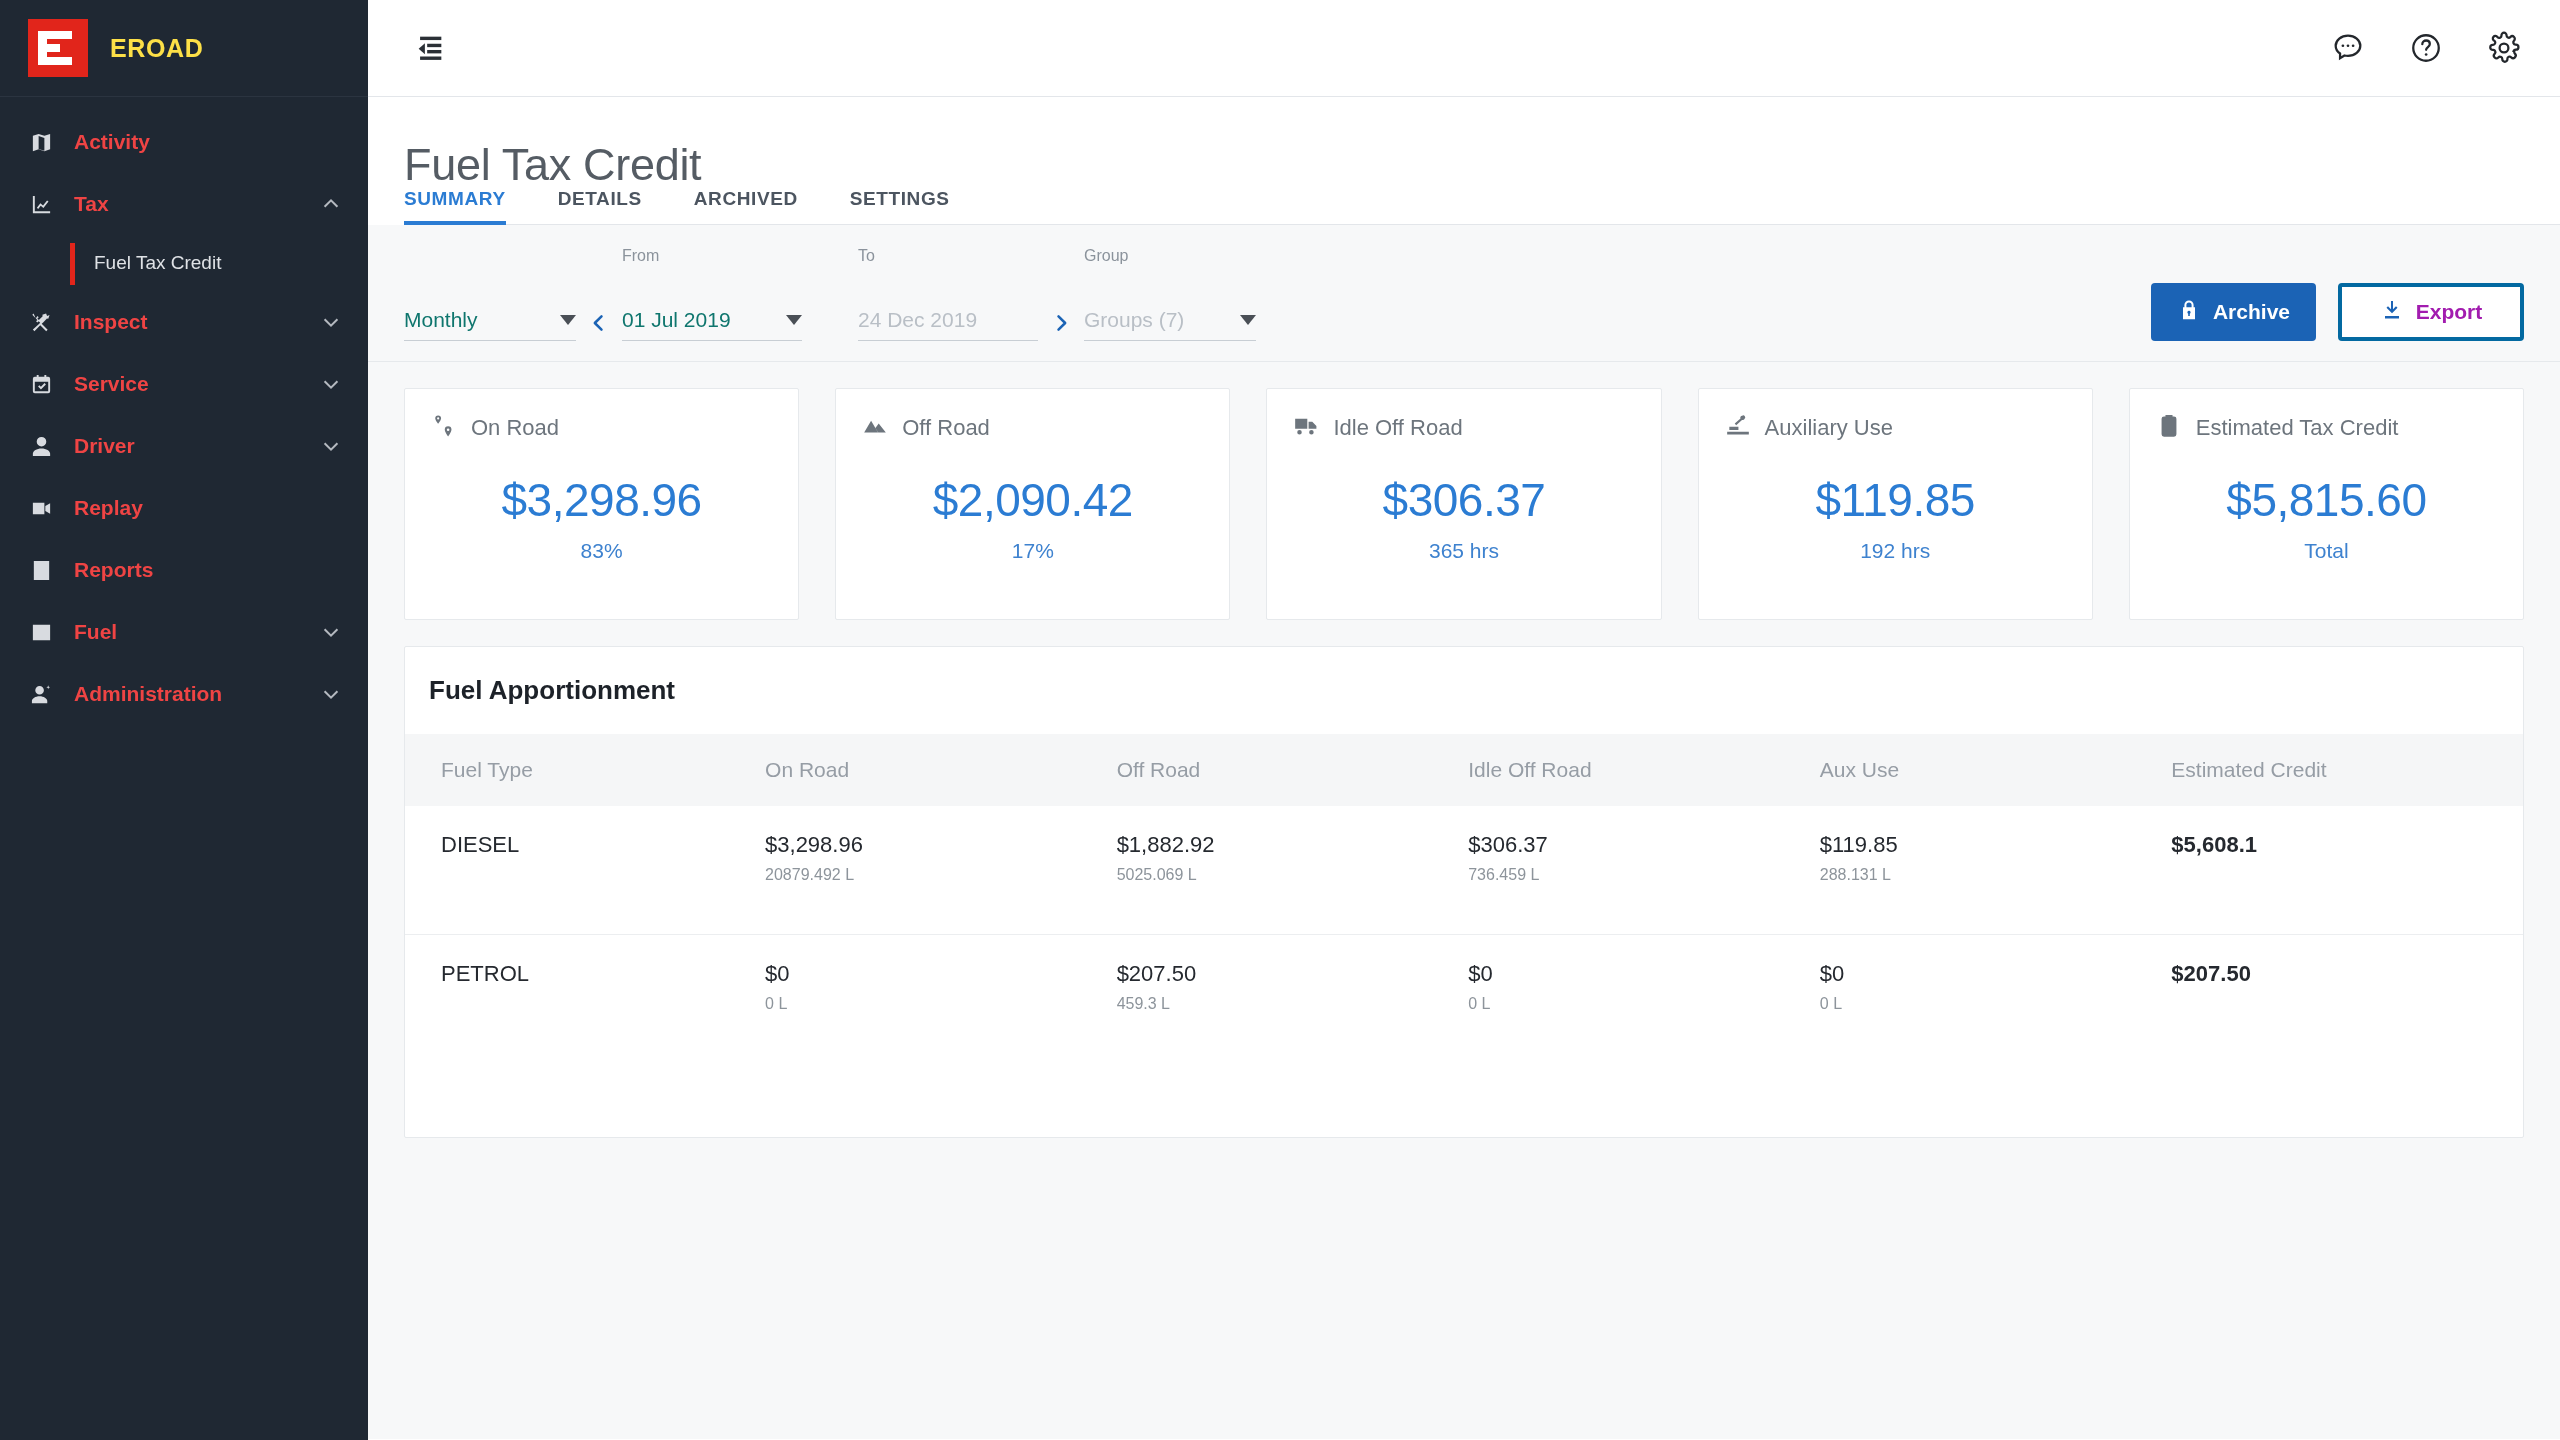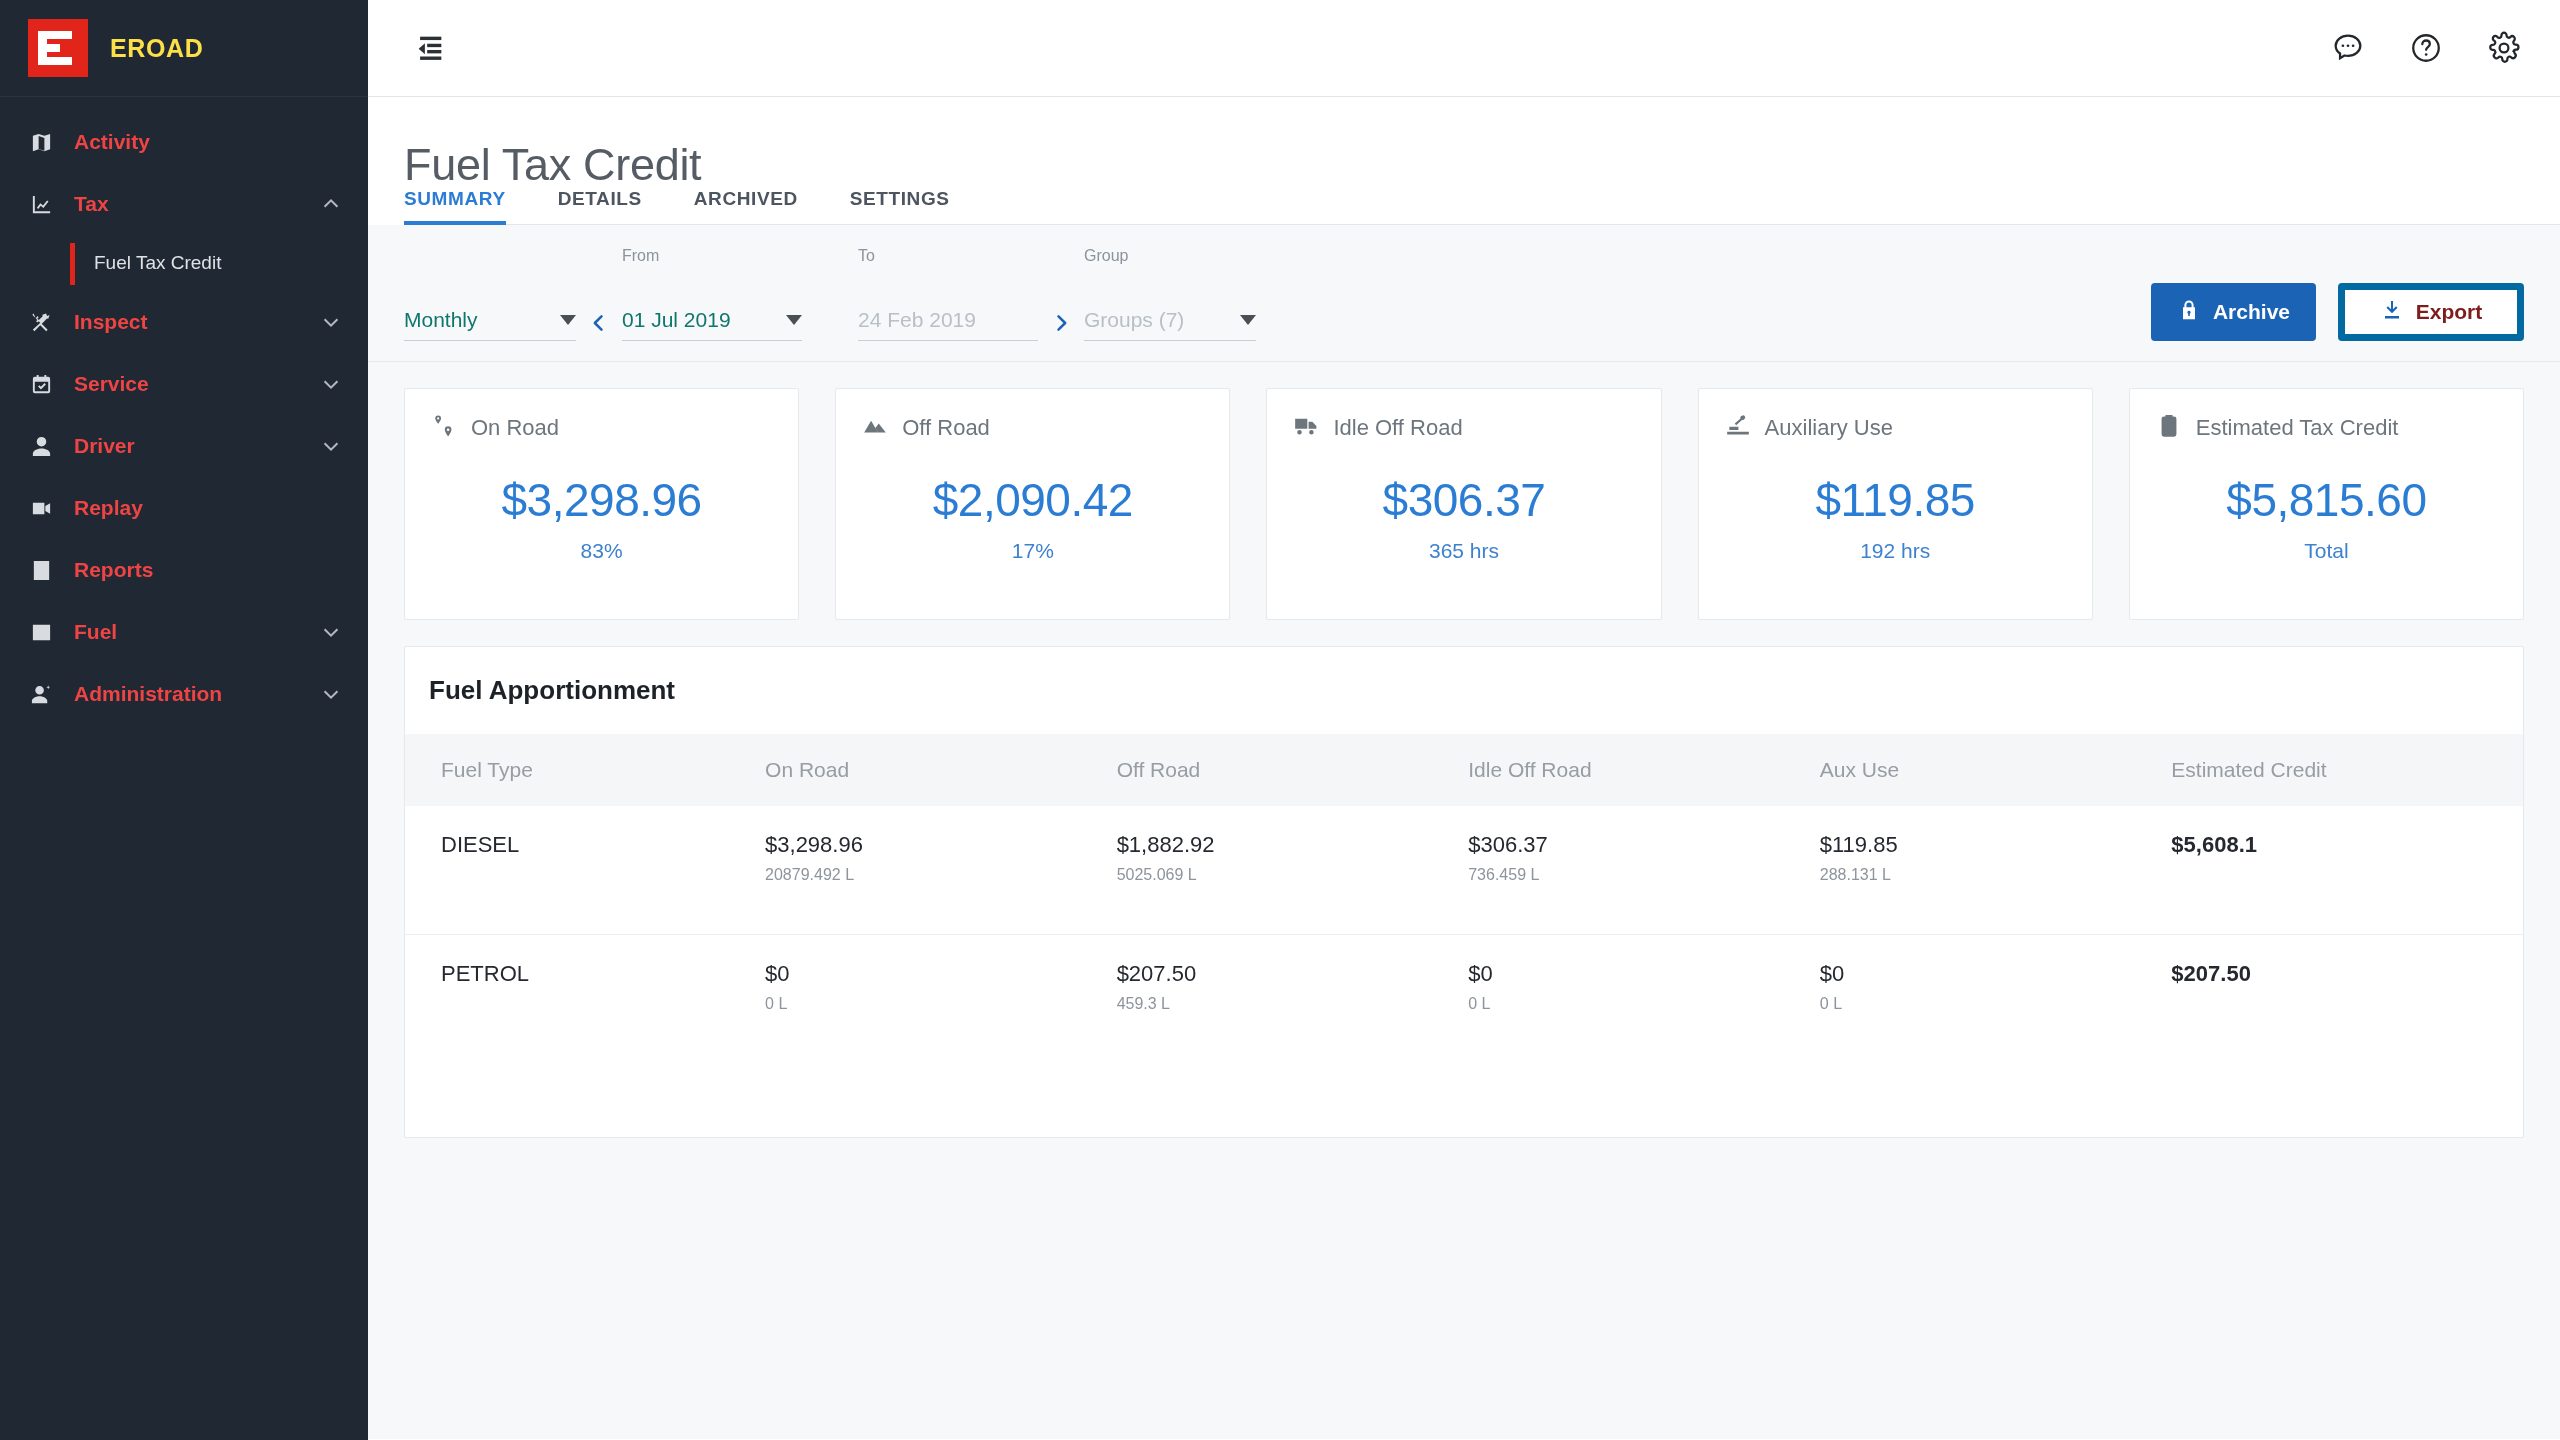--- a/index.html
+++ b/index.html
@@ -140,21 +140,21 @@
     padding-bottom: 8px; cursor: pointer;
   }
   .navarrow svg { width: 20px; height: 20px; stroke: #1b63b5; fill: none; stroke-width: 3; }
   .filter-spacer { flex: 1 1 auto; }
   .btn {
     display: flex; align-items: center; justify-content: center; gap: 12px;
     height: 58px; padding: 0 26px; border-radius: 4px; cursor: pointer;
     font-size: 21px; font-weight: bold;
   }
   .btn-primary { background: #1b63b5; color: #fff; }
-  .btn-outline { background: #fff; color: #7f1d1d; border: 7px solid #0369a1; min-width: 186px; }
+  .btn-outline { background: #fff; color: #a21caf; border: 4px solid #0369a1; min-width: 186px; }
   .btn svg { width: 24px; height: 24px; }
 
   
   .body-area { background: #f7f8f9; padding: 26px 36px 0 36px; height: 1077px; }
 
   .cards { display: flex; gap: 36px; }
   .card {
     background: #fff; border: 1px solid #e6e9ec; border-radius: 2px;
     flex: 1 1 0; height: 232px; padding: 24px 26px 0 26px;
     display: flex; flex-direction: column;
@@ -399,21 +399,21 @@
             <span class="field-val">01 Jul 2019</span>
             <span class="caret"></span>
           </div>
         </div>
 
         <div style="width:56px"></div>
 
         <div class="field w-date">
           <div class="field-label">To</div>
           <div class="field-ctl">
-            <span class="field-val muted">24 Feb 2019</span>
+            <span class="field-val muted">24 Dec 2019</span>
           </div>
         </div>
 
         <div class="navarrow">
           <svg viewBox="0 0 24 24" stroke-linecap="round" stroke-linejoin="round">
               <polyline points="9,4 17,12 9,20"></polyline>
             </svg>
         </div>
 
         <div class="field w-group">

